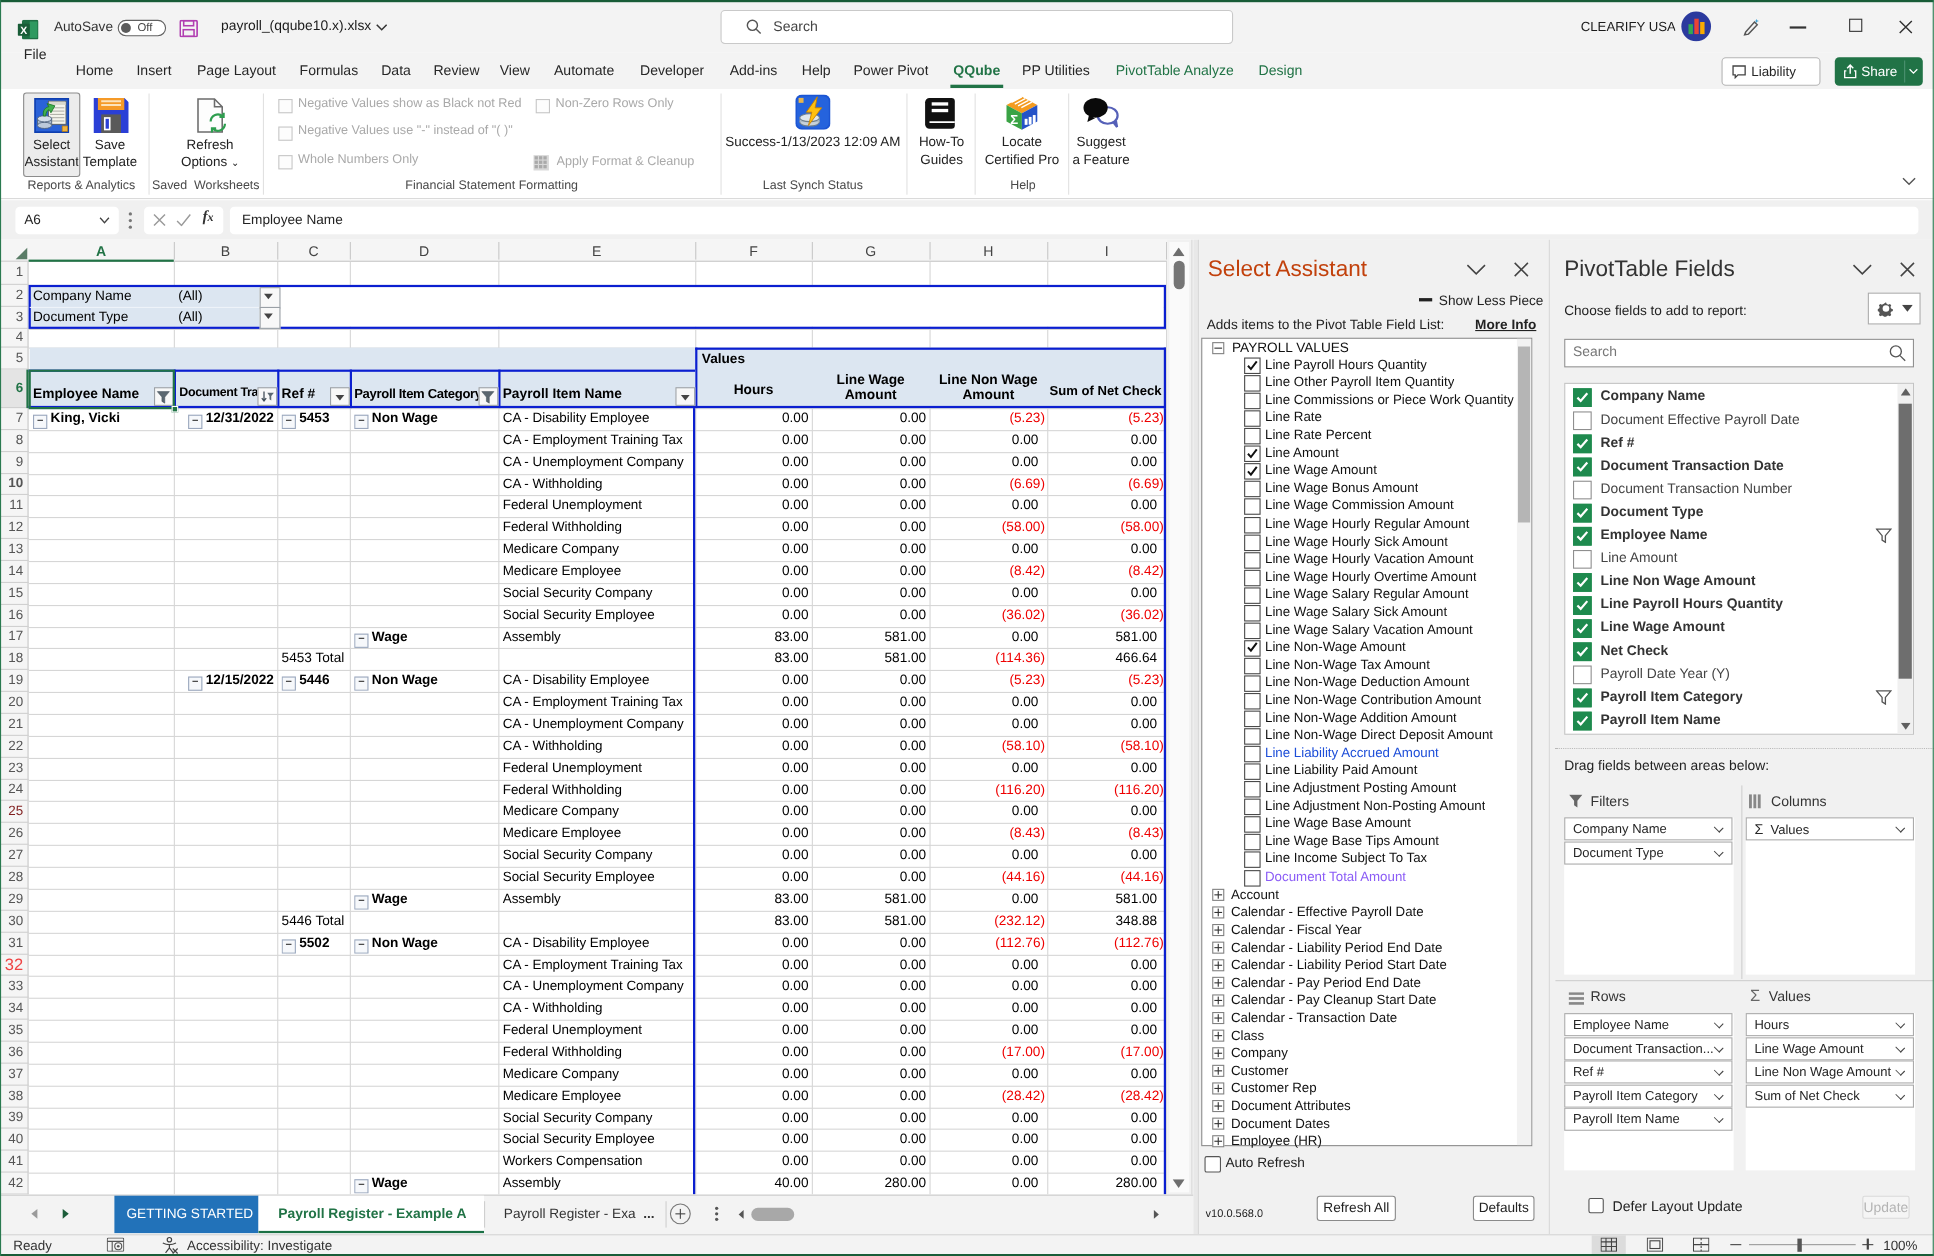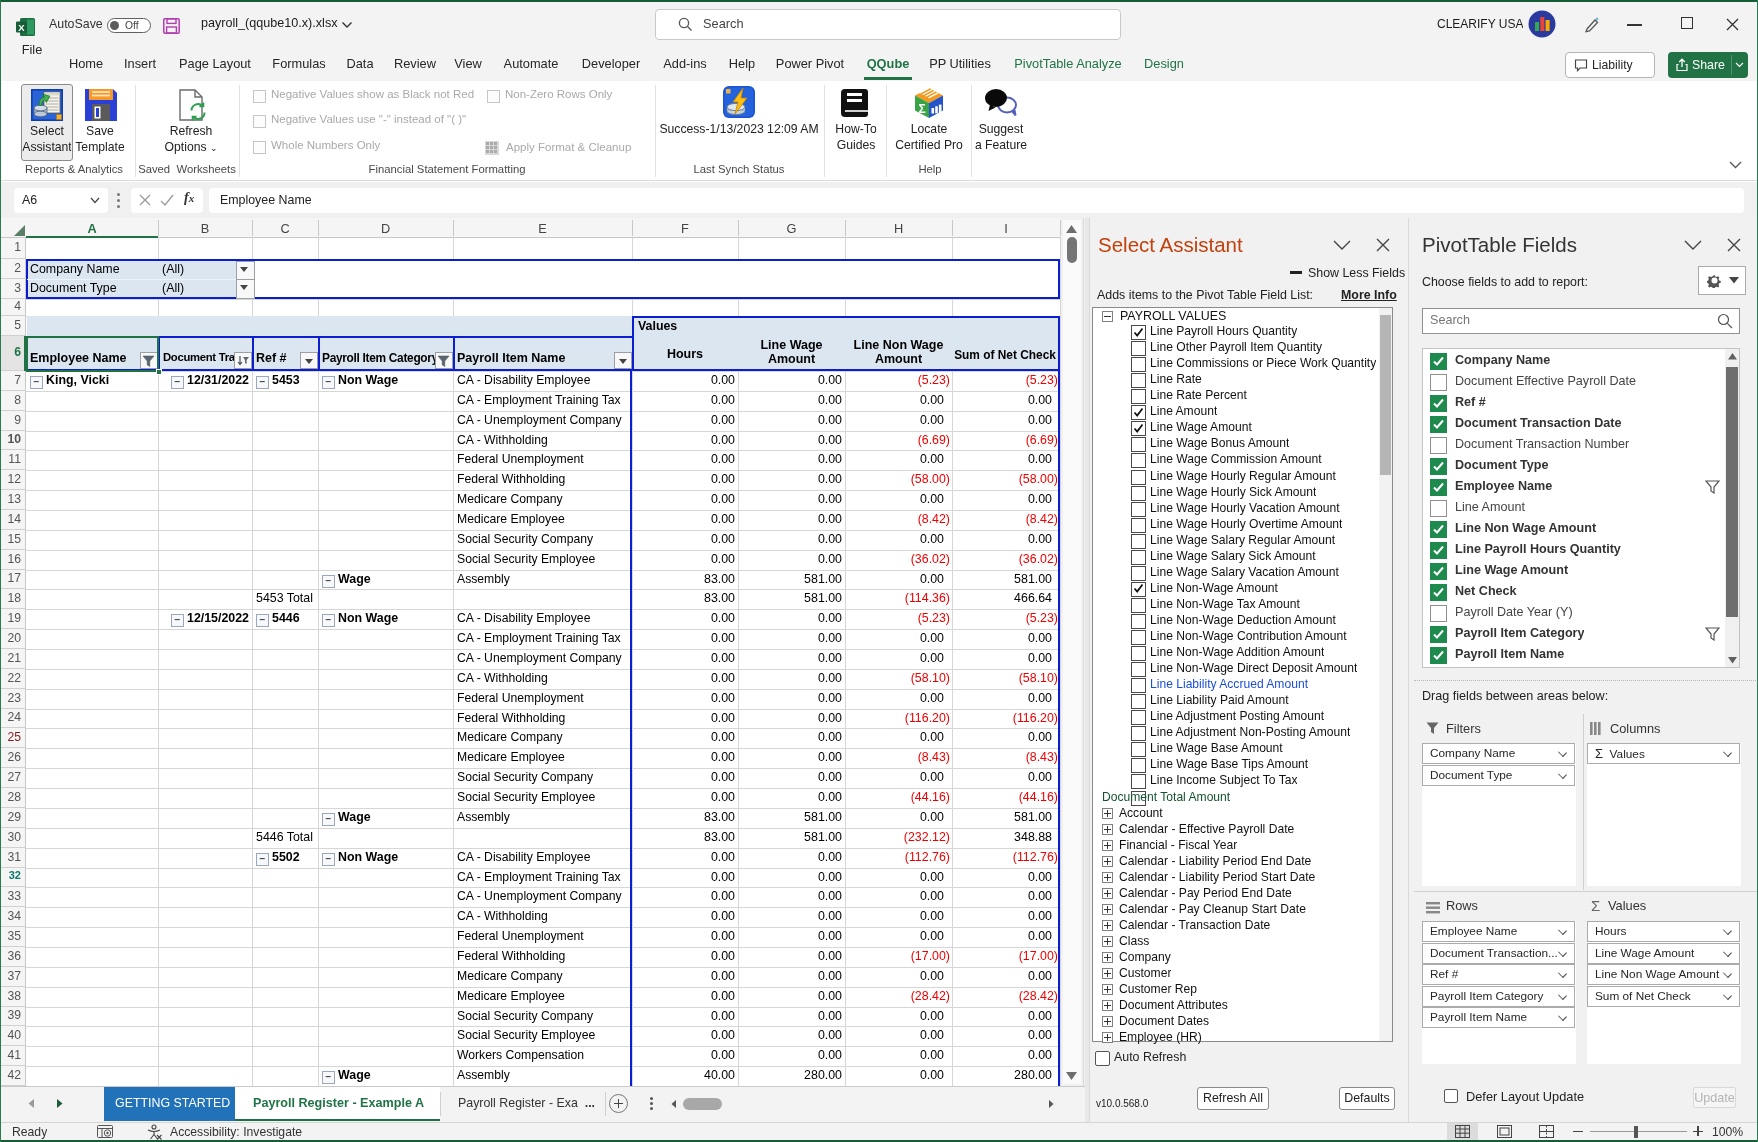--- a/index.html
+++ b/index.html
@@ -314,21 +314,21 @@
 <div class="a num" style="left:0;top:552px;width:21px;font-size:12.2px;color:#555;font-weight:400">27</div>
 <div class="a" style="left:0;top:570px;width:26px;height:20px;background:transparent;border-bottom:1px solid #d0d0d0"></div>
 <div class="a num" style="left:0;top:572px;width:21px;font-size:12.2px;color:#555;font-weight:400">28</div>
 <div class="a" style="left:0;top:590px;width:26px;height:20px;background:transparent;border-bottom:1px solid #d0d0d0"></div>
 <div class="a num" style="left:0;top:592px;width:21px;font-size:12.2px;color:#555;font-weight:400">29</div>
 <div class="a" style="left:0;top:610px;width:26px;height:20px;background:transparent;border-bottom:1px solid #d0d0d0"></div>
 <div class="a num" style="left:0;top:612px;width:21px;font-size:12.2px;color:#555;font-weight:400">30</div>
 <div class="a" style="left:0;top:630px;width:26px;height:20px;background:transparent;border-bottom:1px solid #d0d0d0"></div>
 <div class="a num" style="left:0;top:632px;width:21px;font-size:12.2px;color:#555;font-weight:400">31</div>
 <div class="a" style="left:0;top:650px;width:26px;height:19px;background:transparent;border-bottom:1px solid #d0d0d0"></div>
-<div class="a num" style="left:0;top:651px;width:21px;font-size:11px;color:#0f766e;font-weight:700">32</div>
+<div class="a num" style="left:0;top:651px;width:21px;font-size:15px;color:#ef4444;font-weight:400">32</div>
 <div class="a" style="left:0;top:669px;width:26px;height:20px;background:transparent;border-bottom:1px solid #d0d0d0"></div>
 <div class="a num" style="left:0;top:671px;width:21px;font-size:12.2px;color:#555;font-weight:400">33</div>
 <div class="a" style="left:0;top:689px;width:26px;height:20px;background:transparent;border-bottom:1px solid #d0d0d0"></div>
 <div class="a num" style="left:0;top:691px;width:21px;font-size:12.2px;color:#555;font-weight:400">34</div>
 <div class="a" style="left:0;top:709px;width:26px;height:20px;background:transparent;border-bottom:1px solid #d0d0d0"></div>
 <div class="a num" style="left:0;top:711px;width:21px;font-size:12.2px;color:#555;font-weight:400">35</div>
 <div class="a" style="left:0;top:729px;width:26px;height:20px;background:transparent;border-bottom:1px solid #d0d0d0"></div>
 <div class="a num" style="left:0;top:731px;width:21px;font-size:12.2px;color:#555;font-weight:400">36</div>
 <div class="a" style="left:0;top:749px;width:26px;height:20px;background:transparent;border-bottom:1px solid #d0d0d0"></div>
 <div class="a num" style="left:0;top:751px;width:21px;font-size:12.2px;color:#555;font-weight:400">37</div>
@@ -680,21 +680,21 @@
 <div class="a" style="left:1085px;top:218px;width:5px;height:904px;background:#e8e8e8;border-right:1px solid #d9d9d9"></div>
 <div class="a" style="left:1408px;top:218px;width:1px;height:904px;background:#d9d9d9"></div>
 <div class="a tx" style="left:1098px;top:233px;font-size:20.5px;color:#c2410c">Select Assistant</div>
 <svg class="a" style="left:1333px;top:240px" width="18" height="11" viewBox="0 0 18 11">
     <path d="M1 1 L9 9 L17 1" stroke="#444" stroke-width="1.4" fill="none"></path>
   </svg>
 <svg class="a" style="left:1376px;top:238px" width="14" height="14" viewBox="0 0 14 14">
     <path d="M1 1 L13 13 M13 1 L1 13" stroke="#444" stroke-width="1.4"></path>
   </svg>
 <div class="a" style="left:1290px;top:271px;width:12px;height:3px;background:#222"></div>
-<div class="a tx" style="left:1308px;top:266px;font-size:12.4px;color:#222">Show Less Fields</div>
+<div class="a tx" style="left:1308px;top:266px;font-size:12.4px;color:#222">Show Less Piece</div>
 <div class="a tx" style="left:1097px;top:288px;font-size:12.4px;color:#222">Adds items to the Pivot Table Field List:</div>
 <div class="a tx" style="left:1341px;top:288px;font-size:12.4px;color:#222;text-decoration:underline;font-weight:600">More Info</div>
 <div class="a" style="left:1092px;top:307px;width:301px;height:735px;background:#fff;border:1px solid #8a8a8a"></div>
 <div class="a" style="left:1379px;top:308px;width:13px;height:733px;background:#f2f2f2"></div>
 <div class="a" style="left:1380px;top:315px;width:11px;height:160px;background:#b5b5b5"></div>
 <div class="a" style="left:1102px;top:311px;width:11px;height:11px;border:1px solid #808080;background:#fff"></div>
 <div class="a" style="left:1104px;top:316px;width:7px;height:1px;background:#333"></div>
 <div class="a tx" style="left:1120px;top:309px;font-size:12.4px;color:#111">PAYROLL VALUES</div>
 <div class="cb" style="left:1131px;top:325.0px"></div>
 <svg class="a" style="left:1132.5px;top:326.5px" width="11" height="11" viewBox="0 0 11 11">
@@ -760,33 +760,33 @@
 <div class="a tx" style="left:1150px;top:709.2px;font-size:12.1px;color:#111">Line Adjustment Posting Amount</div>
 <div class="cb" style="left:1131px;top:726.2px"></div>
 <div class="a tx" style="left:1150px;top:725.2px;font-size:12.1px;color:#111">Line Adjustment Non-Posting Amount</div>
 <div class="cb" style="left:1131px;top:742.3px"></div>
 <div class="a tx" style="left:1150px;top:741.3px;font-size:12.1px;color:#111">Line Wage Base Amount</div>
 <div class="cb" style="left:1131px;top:758.4px"></div>
 <div class="a tx" style="left:1150px;top:757.4px;font-size:12.1px;color:#111">Line Wage Base Tips Amount</div>
 <div class="cb" style="left:1131px;top:774.4px"></div>
 <div class="a tx" style="left:1150px;top:773.4px;font-size:12.1px;color:#111">Line Income Subject To Tax</div>
 <div class="cb" style="left:1131px;top:790.5px"></div>
-<div class="a tx" style="left:1102px;top:789.5px;font-size:12.1px;color:#14532d">Document Total Amount</div>
+<div class="a tx" style="left:1150px;top:789.5px;font-size:12.1px;color:#8b5cf6">Document Total Amount</div>
 <div class="a" style="left:1102px;top:807.5px;width:11px;height:11px;border:1px solid #808080;background:#fff"></div>
 <div class="a" style="left:1104px;top:812.5px;width:7px;height:1px;background:#333"></div>
 <div class="a" style="left:1107px;top:809.5px;width:1px;height:7px;background:#333"></div>
 <div class="a tx" style="left:1119px;top:805.5px;font-size:12.1px;color:#111">Account</div>
 <div class="a" style="left:1102px;top:823.5px;width:11px;height:11px;border:1px solid #808080;background:#fff"></div>
 <div class="a" style="left:1104px;top:828.5px;width:7px;height:1px;background:#333"></div>
 <div class="a" style="left:1107px;top:825.5px;width:1px;height:7px;background:#333"></div>
 <div class="a tx" style="left:1119px;top:821.5px;font-size:12.1px;color:#111">Calendar - Effective Payroll Date</div>
 <div class="a" style="left:1102px;top:839.6px;width:11px;height:11px;border:1px solid #808080;background:#fff"></div>
 <div class="a" style="left:1104px;top:844.6px;width:7px;height:1px;background:#333"></div>
 <div class="a" style="left:1107px;top:841.6px;width:1px;height:7px;background:#333"></div>
-<div class="a tx" style="left:1119px;top:837.6px;font-size:12.1px;color:#111">Financial - Fiscal Year</div>
+<div class="a tx" style="left:1119px;top:837.6px;font-size:12.1px;color:#111">Calendar - Fiscal Year</div>
 <div class="a" style="left:1102px;top:855.6px;width:11px;height:11px;border:1px solid #808080;background:#fff"></div>
 <div class="a" style="left:1104px;top:860.6px;width:7px;height:1px;background:#333"></div>
 <div class="a" style="left:1107px;top:857.6px;width:1px;height:7px;background:#333"></div>
 <div class="a tx" style="left:1119px;top:853.6px;font-size:12.1px;color:#111">Calendar - Liability Period End Date</div>
 <div class="a" style="left:1102px;top:871.7px;width:11px;height:11px;border:1px solid #808080;background:#fff"></div>
 <div class="a" style="left:1104px;top:876.7px;width:7px;height:1px;background:#333"></div>
 <div class="a" style="left:1107px;top:873.7px;width:1px;height:7px;background:#333"></div>
 <div class="a tx" style="left:1119px;top:869.7px;font-size:12.1px;color:#111">Calendar - Liability Period Start Date</div>
 <div class="a" style="left:1102px;top:887.8px;width:11px;height:11px;border:1px solid #808080;background:#fff"></div>
 <div class="a" style="left:1104px;top:892.8px;width:7px;height:1px;background:#333"></div>

